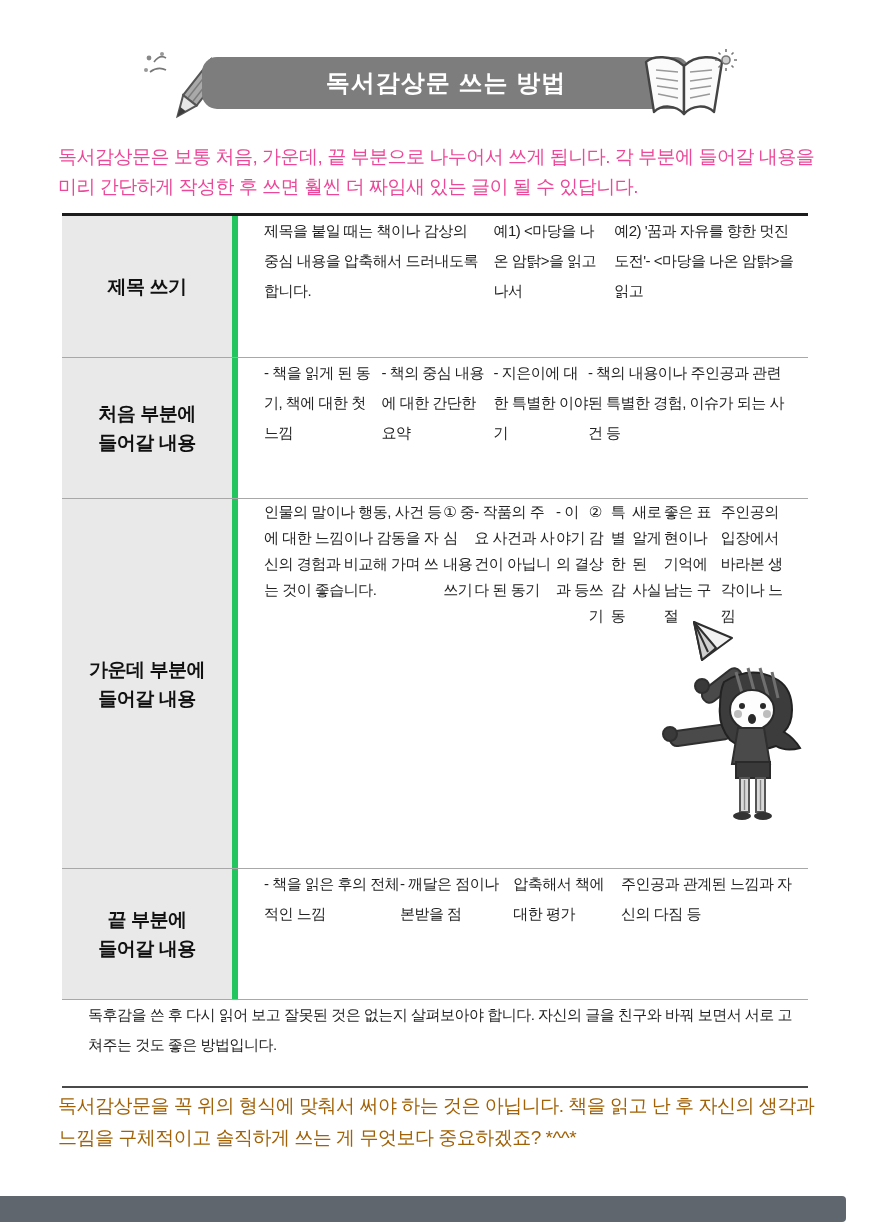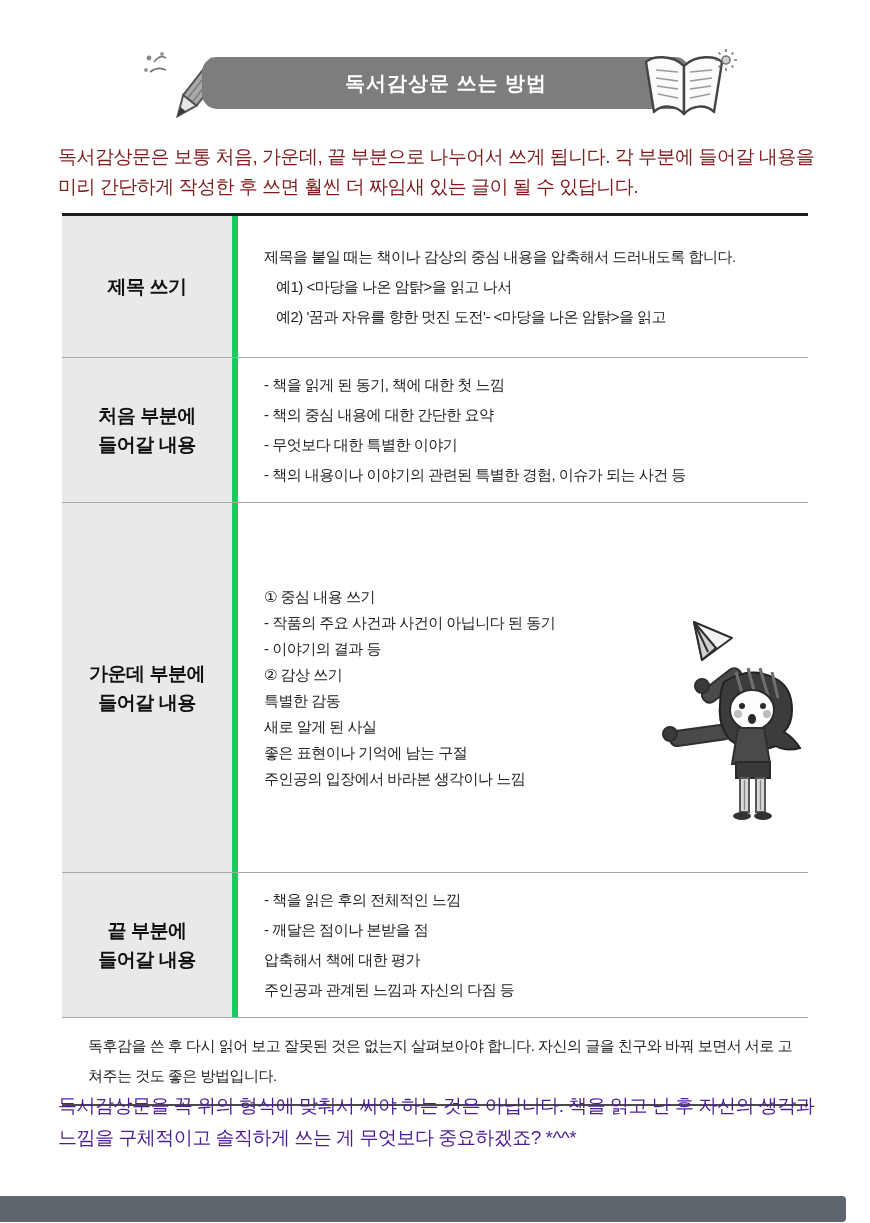--- a/index.html
+++ b/index.html
@@ -2,45 +2,45 @@
 <html><head>
 <meta charset="utf-8">
 <style>
   html,body{margin:0;padding:0;background:#fff;}
   .page{position:relative;width:870px;height:1223px;background:#ffffff;overflow:hidden;
         font-family:"Liberation Sans","DejaVu Sans",sans-serif;color:#1a1a1a;}
 
   
   .banner{position:absolute;left:202px;top:57px;width:488px;height:52px;
           background:#7d7d7d;border-radius:15px;display:flex;align-items:center;justify-content:center;}
-  .banner h1{margin:0;font-size:20px;font-weight:bold;color:#ffffff;letter-spacing:1px;}
+  .banner h1{margin:0;font-size:24px;font-weight:bold;color:#ffffff;letter-spacing:1px;}
   .pencil-wrap{position:absolute;left:140px;top:48px;}
   .book-wrap{position:absolute;left:634px;top:48px;}
 
   
   .intro{position:absolute;left:58px;top:142px;width:758px;margin:0;
-         font-size:19px;line-height:30px;letter-spacing:-0.5px;color:#7f1d1d;}
+         font-size:19px;line-height:30px;letter-spacing:-0.5px;color:#ec4899;}
   .footnote{position:absolute;left:58px;top:1090px;width:762px;margin:0;
-         font-size:19px;line-height:32px;letter-spacing:-0.5px;color:#4c1d95;}
+         font-size:19px;line-height:32px;letter-spacing:-0.5px;color:#a16207;}
 
   
   .guide-table{position:absolute;left:62px;top:213px;width:746px;
                border-top:3px solid #1c1c1c;border-bottom:2px solid #4a4a4a;}
   .t-row{display:flex;}
   .t-row + .t-row{border-top:1px solid #a8a8a8;}
   .t-row:nth-child(1){min-height:141px;}
   .t-row:nth-child(2){min-height:140px;}
   .t-row:nth-child(3){min-height:369px;}
   .t-row:nth-child(4){min-height:130px;}
   .t-row:nth-child(5){min-height:86px;}
   .t-label{width:170px;flex:0 0 170px;background:#e9e9e9;border-right:6px solid #22c55e;
            display:flex;align-items:center;justify-content:center;text-align:center;
            font-size:19px;font-weight:bold;line-height:29px;letter-spacing:-0.5px;color:#111;}
-  .t-content{flex:1;display:flex;flex-direction:column;justify-content:center;
-             padding:12px 14px 12px 26px;position:relative;}
+  .t-content{flex:1;display:flex;justify-content:center;
+             padding:0 14px 12px 26px;position:relative;}
   .hand{font-size:15px;line-height:30px;letter-spacing:-0.5px;color:#222;}
   .t-row:nth-child(3) .hand{line-height:26px;}
   .hand.indent{padding-left:12px;}
 
   
   .girl-wrap{position:absolute;left:646px;top:608px;}
 
   
   .bottom-bar{position:absolute;left:0;top:1196px;width:846px;height:26px;
               background:#5f666e;border-radius:0 4px 4px 0;}
@@ -107,28 +107,29 @@
           <div class="hand indent">예1) &lt;마당을 나온 암탉&gt;을 읽고 나서</div>
           <div class="hand indent">예2) '꿈과 자유를 향한 멋진 도전'- &lt;마당을 나온 암탉&gt;을 읽고</div>
         </div>
     </div>
 
     <div class="t-row">
       <div class="t-label">처음 부분에<br>들어갈 내용</div>
       <div class="t-content">
           <div class="hand">- 책을 읽게 된 동기, 책에 대한 첫 느낌</div>
           <div class="hand">- 책의 중심 내용에 대한 간단한 요약</div>
-          <div class="hand">- 무엇보다 대한 특별한 이야기</div>
-          <div class="hand">- 책의 내용이나 이야기의 관련된 특별한 경험, 이슈가 되는 사건 등</div>
+          <div class="hand">- 지은이에 대한 특별한 이야기</div>
+          <div class="hand">- 책의 내용이나 주인공과 관련된 특별한 경험, 이슈가 되는 사건 등</div>
         </div>
     </div>
 
     <div class="t-row">
       <div class="t-label">가운데 부분에<br>들어갈 내용</div>
       <div class="t-content">
+          <div class="hand">인물의 말이나 행동, 사건 등에 대한 느낌이나 감동을 자신의 경험과 비교해 가며 쓰는 것이 좋습니다.</div>
           <div class="hand">① 중심 내용 쓰기</div>
           <div class="hand">- 작품의 주요 사건과 사건이 아닙니다 된 동기</div>
           <div class="hand">- 이야기의 결과 등</div>
           <div class="hand">② 감상 쓰기</div>
           <div class="hand">특별한 감동</div>
           <div class="hand">새로 알게 된 사실</div>
           <div class="hand">좋은 표현이나 기억에 남는 구절</div>
           <div class="hand">주인공의 입장에서 바라본 생각이나 느낌</div>
         </div>
     </div>

